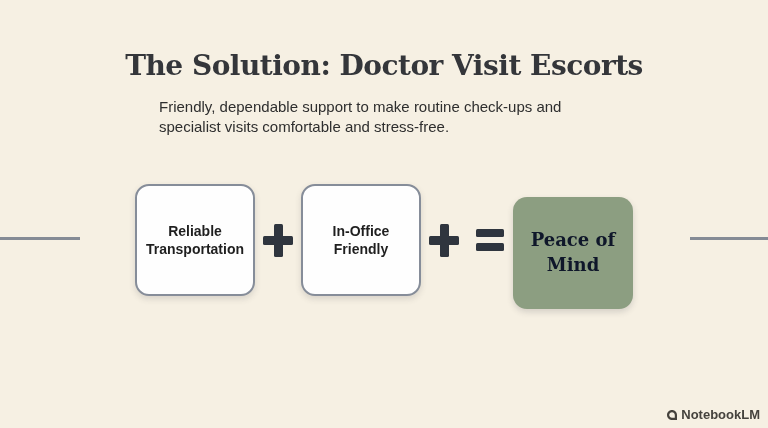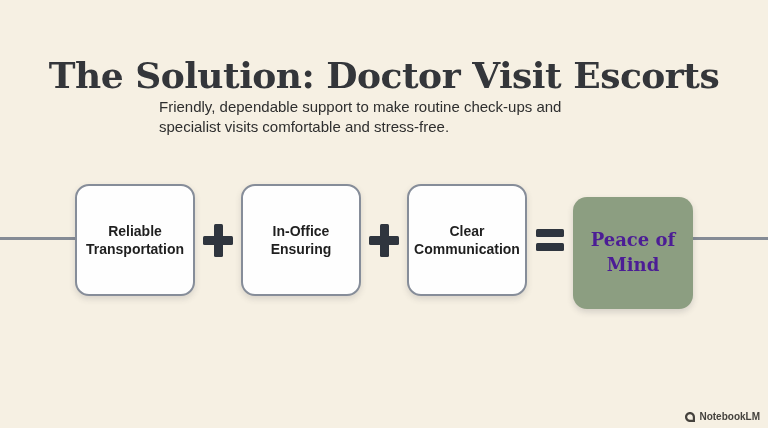--- a/index.html
+++ b/index.html
@@ -12,21 +12,21 @@
     position: relative;
     width: 768px; height: 428px;
     background: #f6f0e3;
   }
   .title {
     position: absolute;
     top: 30px; left: 0; right: 0;
     text-align: center;
     font-family: "DejaVu Serif", "Liberation Serif", serif;
     font-weight: bold;
-    font-size: 36px;
+    font-size: 28px;
     letter-spacing: -0.5px;
     color: #34363a;
   }
   .subtitle {
     position: absolute;
     top: 82px; left: 50%;
     transform: translateX(-50%);
     width: 450px;
     font-size: 15px;
     line-height: 1.35;
@@ -68,21 +68,21 @@
     line-height: 1.3;
     color: #1f1f1f;
   }
   .eq-box.result {
     background: #8c9e81;
     box-shadow: 0 3px 6px rgba(60,60,70,0.18);
     font-family: "DejaVu Serif", "Liberation Serif", serif;
     font-weight: bold;
     font-size: 18px;
     line-height: 1.35;
-    color: #4c1d95;
+    color: #0f172a;
     margin-top: 25px;
   }
   .op-slot {
     width: 46px; height: 112px;
     display: flex;
     align-items: center;
     justify-content: center;
   }
   .plus-shape {
     position: relative;
@@ -121,21 +121,21 @@
     font-size: 13px;
     font-weight: 500;
     color: #3a3a3a;
   }
   .watermark {
     position: absolute;
     right: 8px; bottom: 6px;
     display: flex;
     align-items: center;
     gap: 4px;
-    font-size: 10px;
+    font-size: 13px;
     font-weight: 600;
     color: #45423d;
     padding-left: 30px;
   }
   .watermark svg { display: block; }
 </style>
 </head>
 <body>
 
 <div class="slide">
@@ -152,31 +152,28 @@
     <div class="eq-box input">
       <span>Reliable Transportation</span>
     </div>
 
     <div class="op-slot">
       <span class="plus-shape"></span>
       <span class="sr-only">+</span>
     </div>
 
     <div class="eq-box input">
-      <span>In-Office Ensuring</span>
+      <span>In-Office Friendly</span>
     </div>
 
     <div class="op-slot">
       <span class="plus-shape"></span>
       <span class="sr-only">+</span>
     </div>
 
-    <div class="eq-box input">
-      <span>Clear Communication</span>
-    </div>
 
     <div class="op-slot">
       <span class="equals-shape">
           <i></i>
           <i></i>
         </span>
       <span class="sr-only">=</span>
     </div>
 
     <div class="eq-box result">

